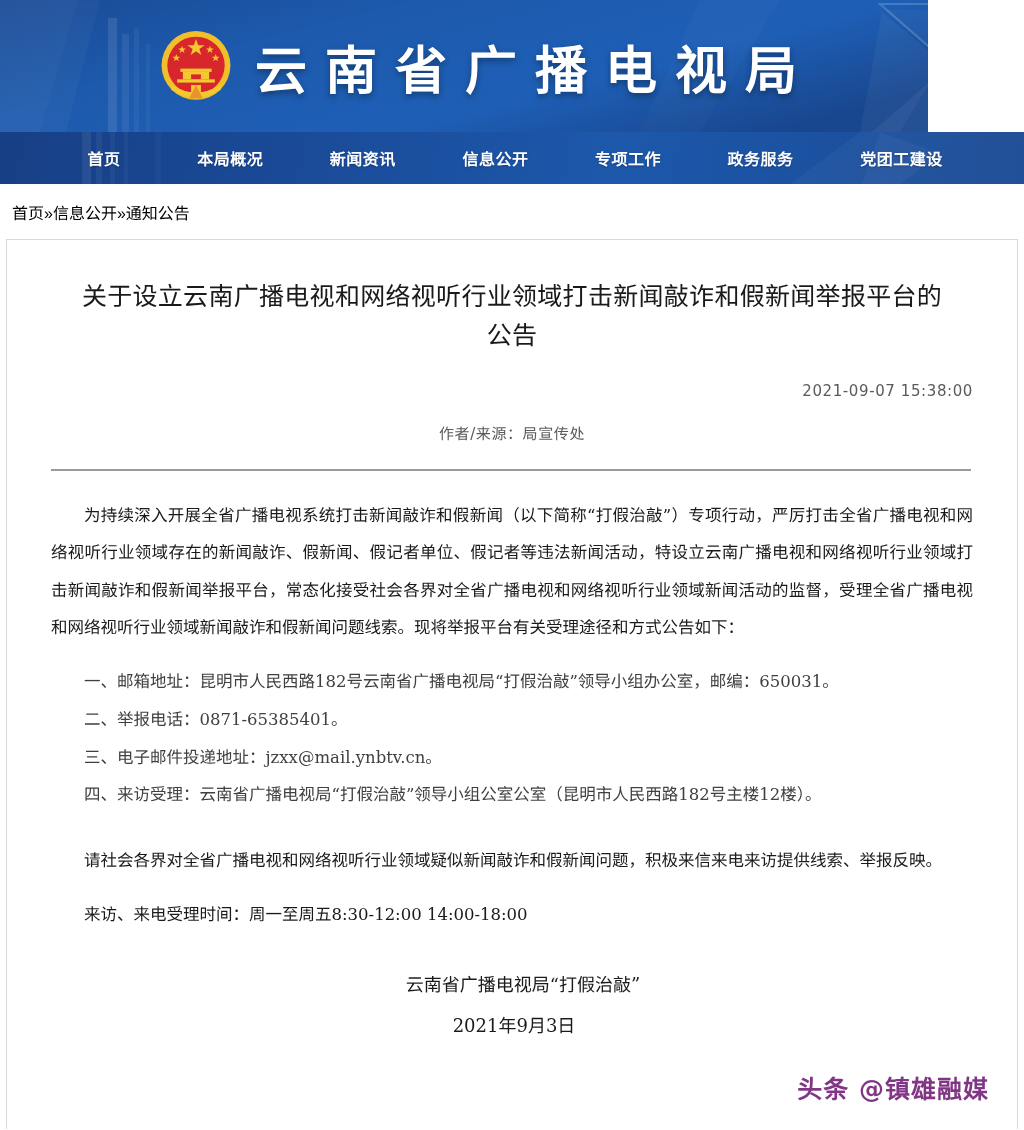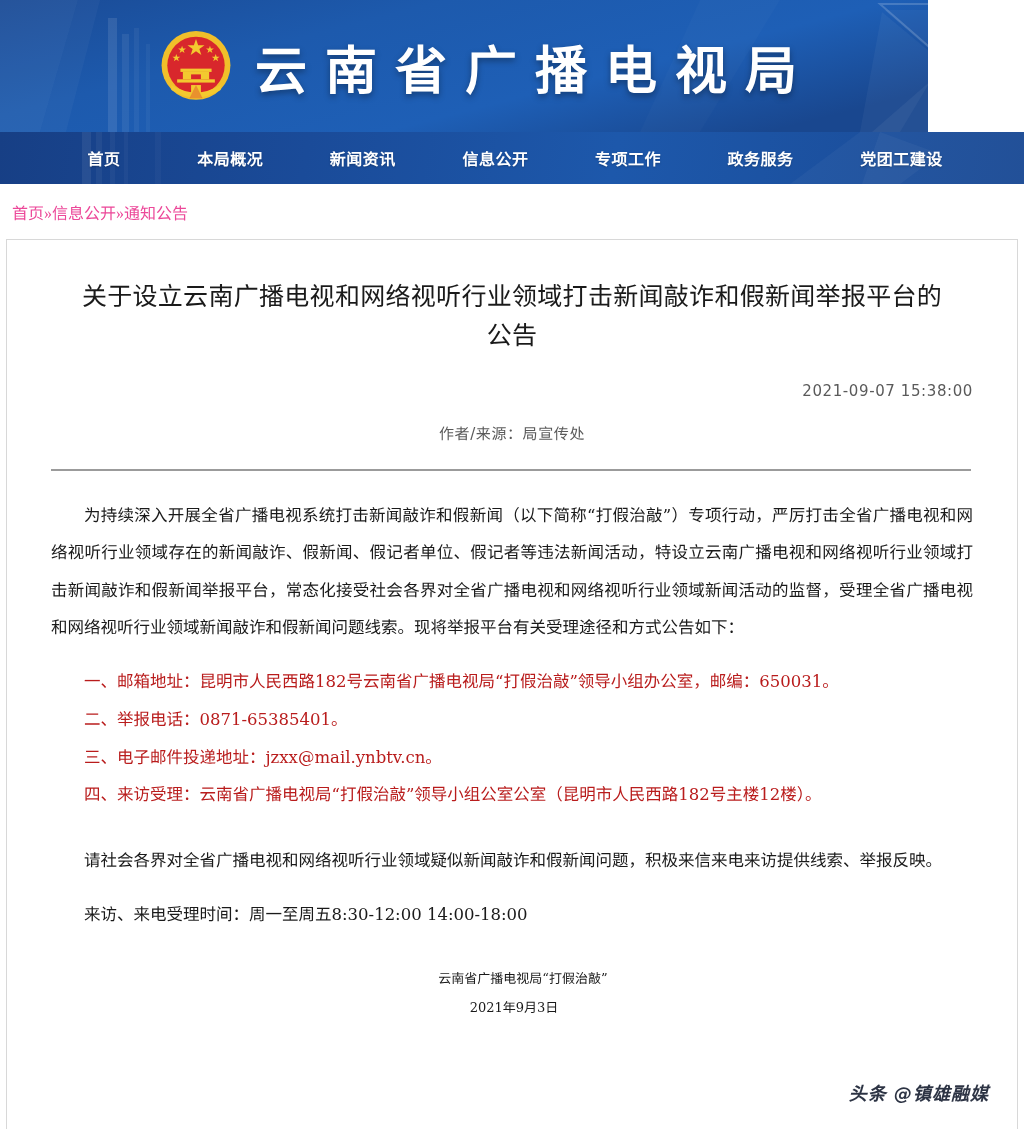--- a/index.html
+++ b/index.html
@@ -61,22 +61,22 @@
   .breadcrumb-wrap {
     width: 1024px;
     height: 55px;
     background: #ffffff;
     display: flex;
     align-items: center;
     padding-left: 12px;
   }
   .breadcrumb {
     font-size: 16px;
-    color: #ec4899;
-    font-family: Liberation Serif, serif;
+    color: #000000;
+    font-family: Liberation Sans, sans-serif;
     white-space: nowrap;
   }
 
   
   .card {
     position: relative;
     margin: 0 auto;
     width: 1012px;
     min-height: 890px;
     background: #ffffff;
@@ -124,58 +124,57 @@
     color: #1a1a1a;
     line-height: 2.28;
     text-align: justify;
     text-justify: inter-ideograph;
   }
   .para-indent { text-indent: 2em; }
   .list-block { margin-top: 16px; }
   .list-line {
     font-family: "DejaVu Serif", "Liberation Serif", serif;
     font-size: 16.5px;
-    color: #b91c1c;
+    color: #404040;
     line-height: 2.28;
     padding-left: 2em;
   }
   .gap { height: 22px; }
   .hours-line {
     font-family: "DejaVu Serif", "Liberation Serif", serif;
     font-size: 16.5px;
     color: #1a1a1a;
     line-height: 2.28;
     padding-left: 2em;
   }
   .sign {
     margin-top: 30px;
     font-family: "DejaVu Serif", "Liberation Serif", serif;
-    font-size: 13px;
+    font-size: 18px;
     color: #1a1a1a;
     line-height: 2.3;
     text-align: center;
   }
   .sign-l1 { padding-left: 22px; }
   .sign-l2 { padding-left: 0px; }
   .sign-l3 { padding-left: 4px; }
 
   
   .watermark {
     position: absolute;
     right: 28px;
     bottom: 24px;
-    font-size: 18px;
+    font-size: 25px;
     font-weight: bold;
-    color: #0f172a;
+    color: #701a75;
     letter-spacing: 1px;
     opacity: .88;
     text-shadow: 1px 1px 0 #ffffff, -1px -1px 0 #ffffff;
     white-space: nowrap;
     font-family: "DejaVu Sans", "Liberation Sans", sans-serif;
-    font-style: italic;
   }
 </style>
 </head>
 <body>
 
 <div id="page">
 
   <div class="banner">
 
     <svg class="banner-deco" viewBox="0 0 1024 132" preserveAspectRatio="none" xmlns="http://www.w3.org/2000/svg">

